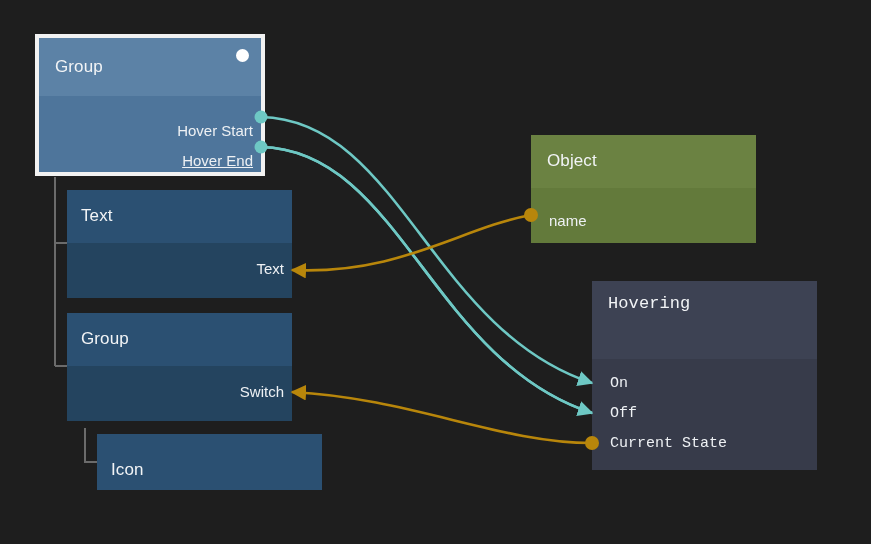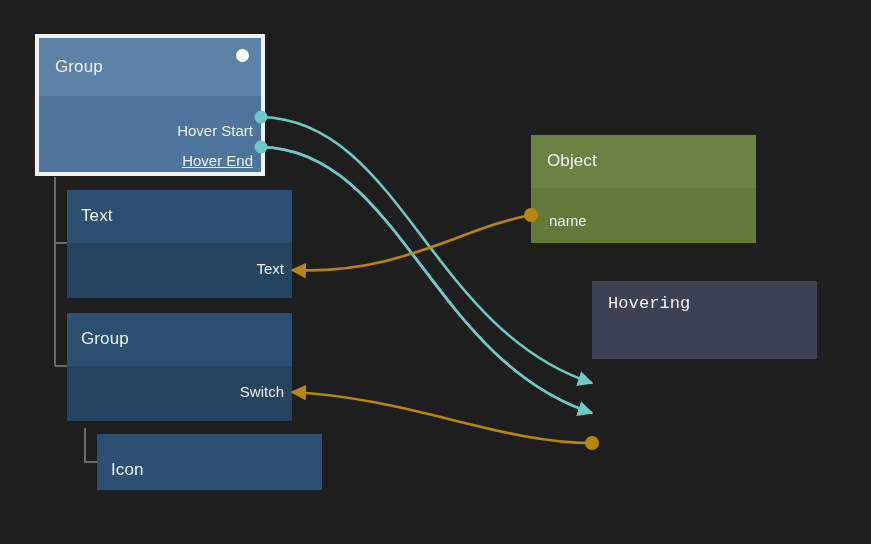--- a/index.html
+++ b/index.html
@@ -189,15 +189,20 @@
     </div>
     <div class="node-body" style="height:55px;">
       <span class="port in" style="top:25px;">name</span>
     </div>
   </div>
 
   <div class="node skin-dark" style="left:592px; top:281px; width:225px; height:189px;font-family:Liberation Mono, monospace;">
     <div class="node-header" style="height:78px; padding:14px 16px 0 16px; display:block;">
       <div class="node-title">Hovering</div>
     </div>
+    <div class="node-body" style="height:111px;">
+      <span class="port in" style="top:17px;">On</span>
+      <span class="port in" style="top:47px;">Off</span>
+      <span class="port in" style="top:77px;">Current State</span>
+    </div>
   </div>
 
 </div>
 
 </body></html>

